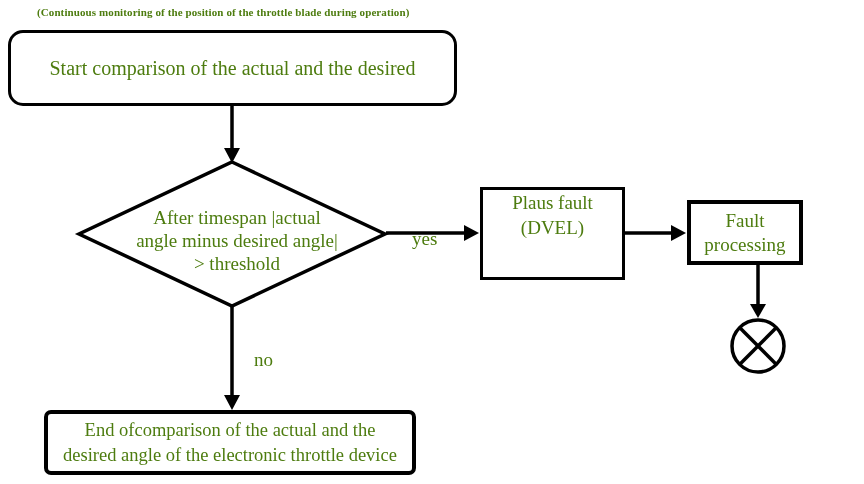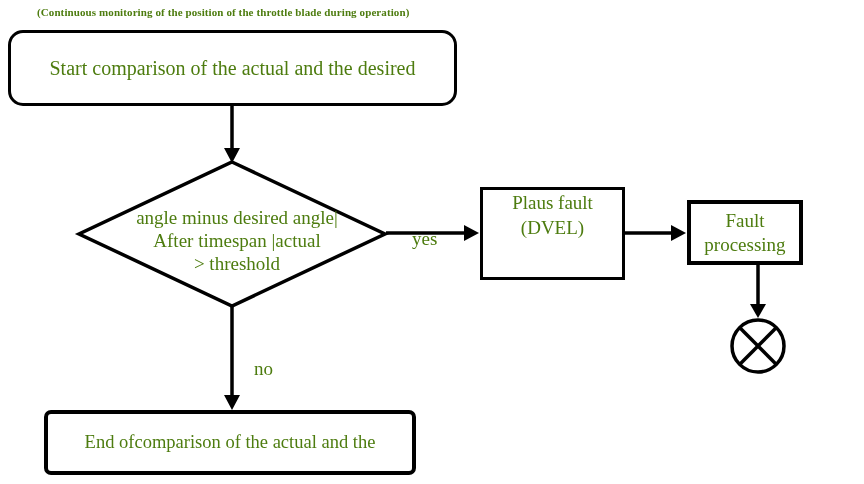--- a/index.html
+++ b/index.html
@@ -67,21 +67,21 @@
     left: 107px; top: 206px;
     width: 260px;
     text-align: center;
     font-size: 19px; line-height: 23px;
   }
   .edge-label {
     position: absolute;
     font-size: 19px;
   }
   #yes-label { left: 412px; top: 203px; margin-top: 25px; }
-  #no-label  { left: 254px; top: 358px; }
+  #no-label  { left: 254px; top: 349px; }
   #wires {
     position: absolute;
     left: 0; top: 0;
   }
 </style>
 </head>
 <body>
 
 <div id="canvas">
 
@@ -111,35 +111,36 @@
     </g>
   </svg>
 
   <div id="top-label" class="abs">(Continuous monitoring of the position of the throttle blade during operation)</div>
 
   <div id="start-node" class="node">
     <div class="line">Start comparison of the actual and the desired</div>
   </div>
 
   <div id="decision-text" class="abs">
+    <div class="line">After timespan |actual</div>
     <div class="line">angle minus desired angle|</div>
-    <div class="line">After timespan |actual</div>
     <div class="line">&gt; threshold</div>
   </div>
 
   <div id="yes-label" class="edge-label">yes</div>
   <div id="no-label" class="edge-label">no</div>
 
   <div id="plaus-fault-node" class="node">
     <div class="line">Plaus fault</div>
     <div class="line">(DVEL)</div>
   </div>
 
   <div id="fault-processing-node" class="node">
     <div class="line">Fault</div>
     <div class="line">processing</div>
   </div>
 
   <div id="end-node" class="node">
     <div class="line">End ofcomparison of the actual and the</div>
+    <div class="line">desired angle of the electronic throttle device</div>
   </div>
 
 </div>
 
 </body></html>

